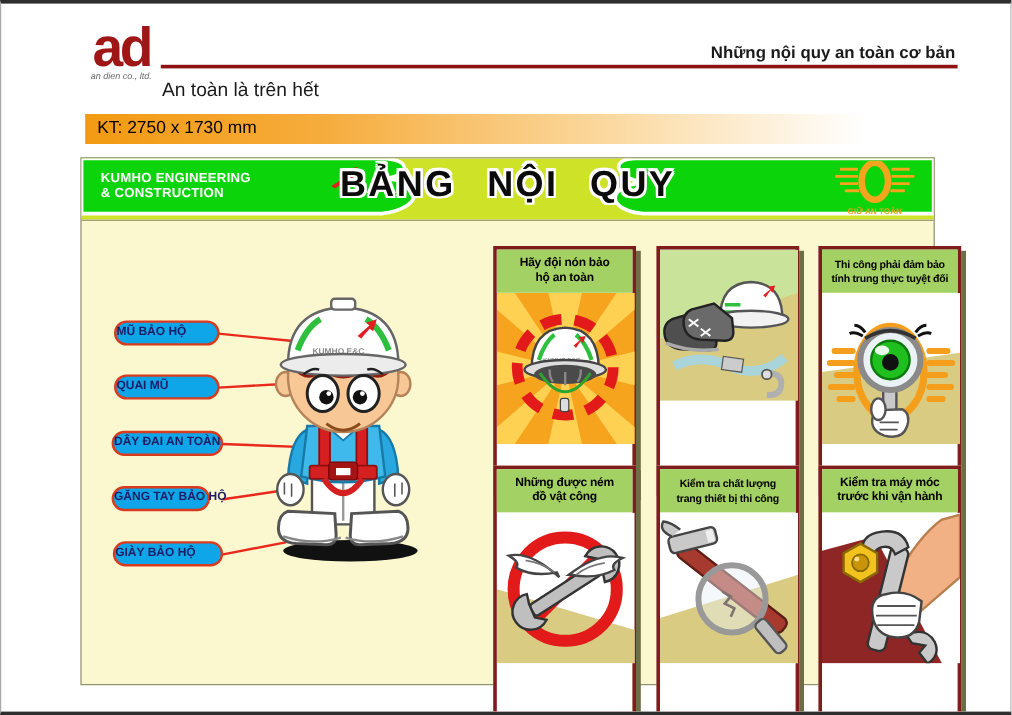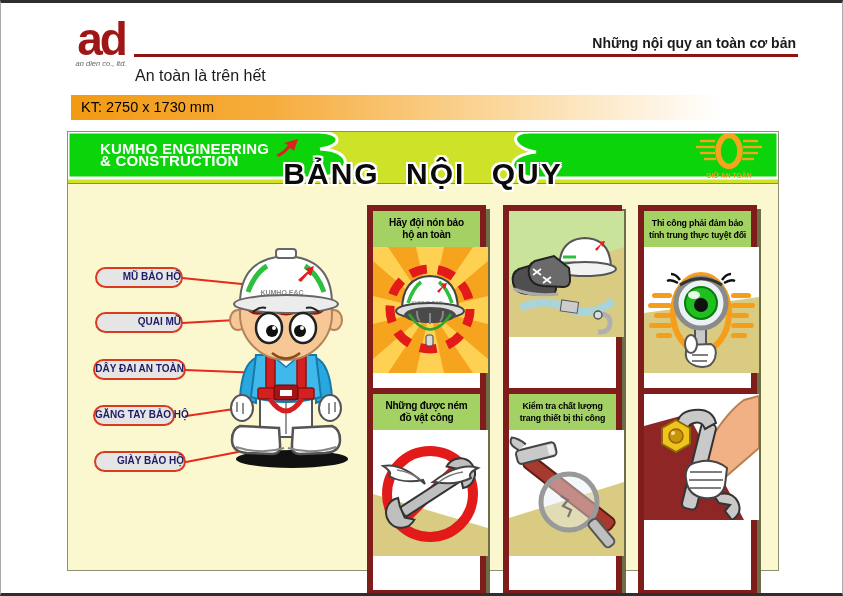--- a/index.html
+++ b/index.html
@@ -14,31 +14,31 @@
   .slogan-right{position:absolute;right:46px;top:32px;font-size:14px;color:#1a1a1a;font-weight:bold;}
   .redline{position:absolute;left:133px;top:51px;width:664px;height:3px;background:#8E1212;}
   .kt-bar{position:absolute;left:70px;top:92px;width:706px;height:25px;line-height:25px;
           padding-left:10px;box-sizing:border-box;font-size:14.5px;color:#000;
           background:linear-gradient(to right,#F29A12 0%,#F6AC3C 28%,#FBD9A0 62%,#FFFFFF 92%);}
   
   .poster{position:absolute;left:66px;top:128px;width:712px;height:440px;box-sizing:border-box;
           background:#FBF7CF;border:1px solid #8f8f72;}
   .board-header{position:absolute;left:0;top:0;width:710px;height:51px;border-bottom:1px solid #8a8a60;}
   .board-header svg{position:absolute;left:0;top:0;}
-  .company{position:absolute;left:32px;top:11px;color:#fff;font-weight:bold;font-size:15px;line-height:12px;letter-spacing:.2px;}
+  .company{position:absolute;left:16px;top:11px;color:#fff;font-weight:bold;font-size:11px;line-height:12px;letter-spacing:.2px;}
   .board-title{position:absolute;left:0;top:5px;width:100%;text-align:center;
       font-size:30px;font-weight:bold;letter-spacing:2px;word-spacing:16px;color:#0b0b0b;
-      text-shadow:-2px 0 0 #fff,2px 0 0 #fff,0 -2px 0 #fff,0 2px 0 #fff,-2px -2px 0 #fff,2px -2px 0 #fff,-2px 2px 0 #fff,2px 2px 0 #fff;margin-top:20px;}
+      text-shadow:-2px 0 0 #fff,2px 0 0 #fff,0 -2px 0 #fff,0 2px 0 #fff,-2px -2px 0 #fff,2px -2px 0 #fff,-2px 2px 0 #fff,2px 2px 0 #fff;}
   
-  .pill{position:absolute;height:21px;box-sizing:border-box;background:#e5e5e5;border:2px solid #DA3B1E;
-        border-radius:11px;text-align:right;font-size:10px;font-weight:bold;color:#1D1D66;
+  .pill{position:absolute;height:21px;box-sizing:border-box;background:#0ea5e9;border:2px solid #DA3B1E;
+        border-radius:11px;text-align:left;font-size:10px;font-weight:bold;color:#1D1D66;
         line-height:16.5px;white-space:nowrap;}
   
   .panel{position:absolute;width:119px;height:208px;box-sizing:border-box;background:#fff;
-         border:6px solid #7f1d1d;box-shadow:4px 4px 0 #6e6e46;}
+         border:3px solid #7f1d1d;box-shadow:4px 4px 0 #6e6e46;margin-left:44px;}
   .panel-h{height:36px;background:#A3D163;display:flex;flex-direction:column;justify-content:center;
            text-align:center;font-weight:bold;color:#000;}
   .panel-h div{font-size:10px;line-height:12.5px;letter-spacing:-.2px;white-space:nowrap;}
   .panel-h.small div{font-size:8.8px;line-height:12px;letter-spacing:-.2px;}
   .panel-b{position:relative;width:115px;height:126px;overflow:hidden;}
   .panel-b svg{display:block;}
 </style>
 </head>
 <body>
 
@@ -298,20 +298,24 @@
               <rect x="40" y="18" width="6" height="10" fill="#eee"></rect>
             </g>
           </g>
           <circle cx="60" cy="72" r="28" fill="#E8F0F4" fill-opacity=".45" stroke="#999" stroke-width="5"></circle>
           <rect x="80" y="90" width="11" height="32" rx="4" fill="#BFBFBF" stroke="#555" stroke-width="2" transform="rotate(-40 85 95)"></rect>
         </svg>
       </div>
     </div>
 
     <div class="panel" style="left:570px;top:256px">
+      <div class="panel-h">
+        <div>Kiểm tra máy móc</div>
+        <div>trước khi vận hành</div>
+      </div>
       <div class="panel-b">
         <svg width="115" height="126" viewBox="0 0 115 126">
           <rect width="115" height="126" fill="#fff"></rect>
           <path d="M0 32 L44 20 L100 126 L0 126 Z" fill="#8E2626"></path>
           <path d="M115 2 L115 54 L78 86 L58 60 Q80 20 100 6 Z" fill="#F2B184" stroke="#b97f4e" stroke-width="2"></path>
           <g>
             <rect x="48" y="28" width="15" height="88" rx="5" fill="#C9C9C9" stroke="#333" stroke-width="2" transform="rotate(14 55 70)"></rect>
             <path d="M34 38 q-4 -20 16 -22 q18 -2 22 13 l-11 6 q-3 -8 -11 -6 q-8 2 -6 11 z" fill="#C9C9C9" stroke="#333" stroke-width="2"></path>
             <path d="M70 102 q17 -7 24 6 q5 11 -6 18 l-7 -9 5 -6 -11 -2 z" fill="#C9C9C9" stroke="#333" stroke-width="2"></path>
             <g transform="translate(32,42)">

